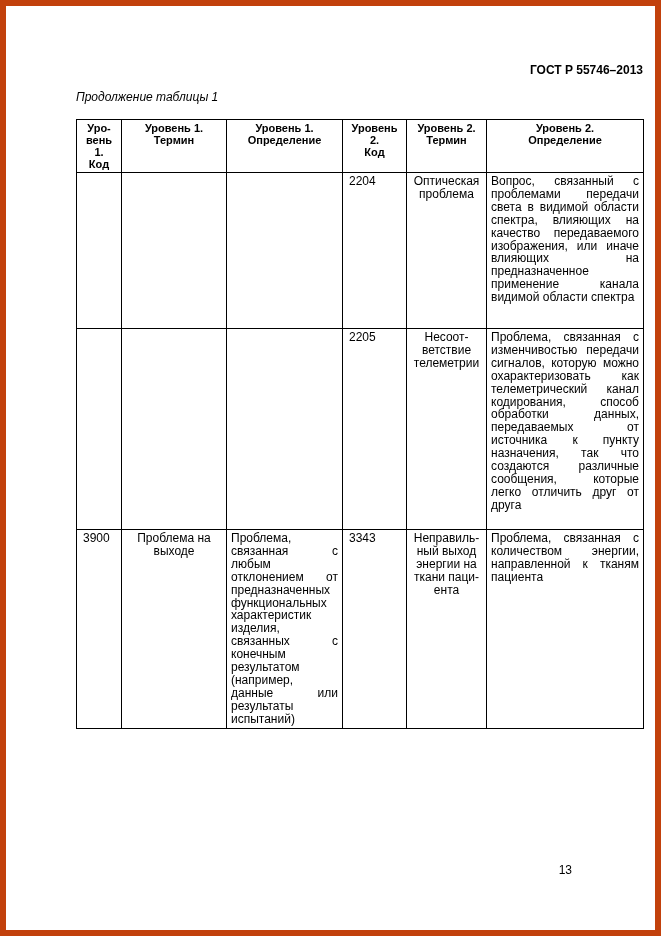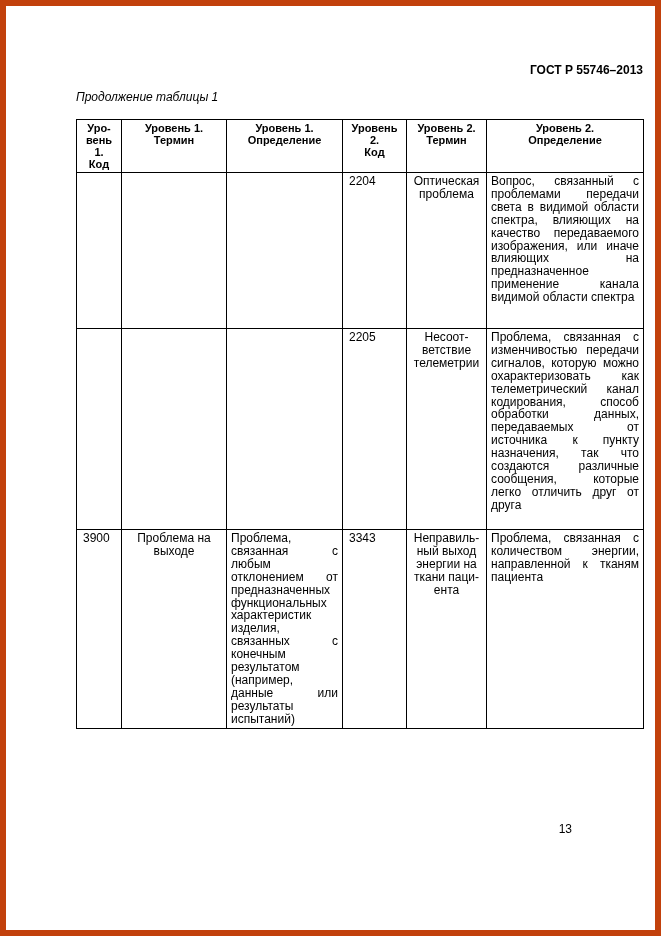--- a/index.html
+++ b/index.html
@@ -72,21 +72,21 @@
     text-align: justify;
   }
   tr.hdr  { height: 40px; }
   tr.r0   { height: 156px; }
   tr.r1   { height: 201px; }
   tr.r2   { height: 64px; }
   tr.r3   { height: 152px; }
   tr.r4   { height: 117px; }
   .page-number {
     position: absolute;
-    top: 816px;
+    top: 857px;
     right: 83px;
     font-size: 12px;
     line-height: 14px;
   }
 </style>
 </head>
 <body>
 
 <div class="page">
 

